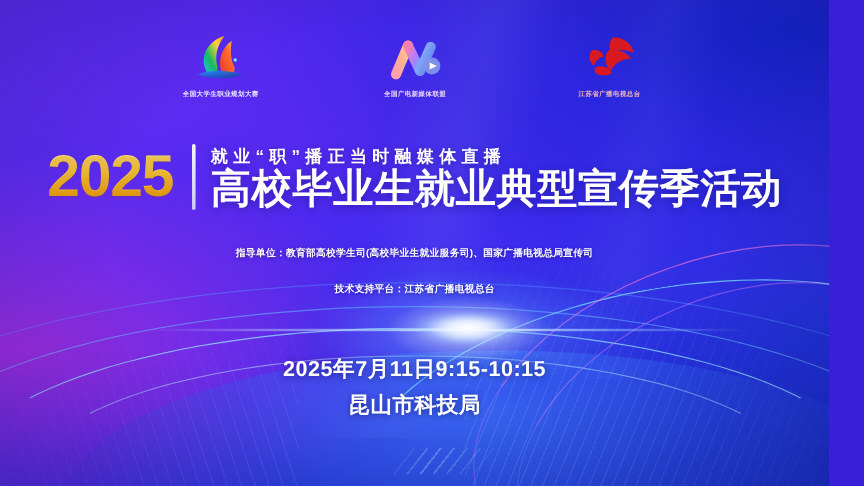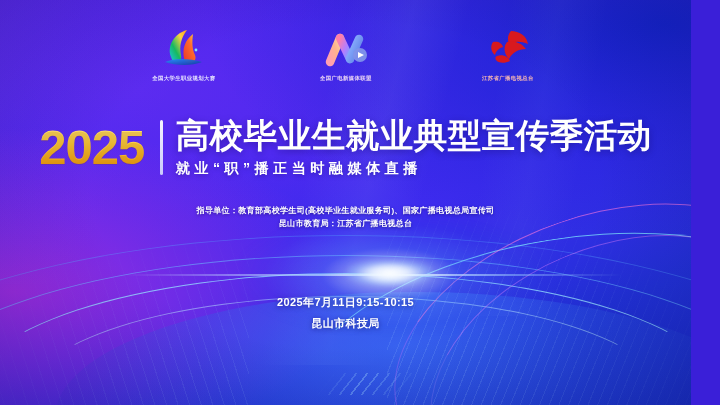--- a/index.html
+++ b/index.html
@@ -170,36 +170,36 @@
     margin-top:5px;
     font-size:14.2px; font-weight:bold; color:#ffffff;
     letter-spacing:4.4px; line-height:1.2;
     text-shadow:0 1px 5px rgba(20,10,90,0.4);
   }
 
   
   #credits {
     position:absolute; top:205px; left:0; right:0;
     display:flex; flex-direction:column; align-items:center;
-    gap:2px; z-index:6;
+    gap:19px; z-index:6;
   }
   .credit-line {
     font-size:8.1px; font-weight:bold; color:#ffffff;
     letter-spacing:0.25px; white-space:nowrap;
     text-shadow:0 1px 3px rgba(15,10,80,0.5);
   }
 
   
   #datetime-block {
     position:absolute; top:295px; left:0; right:0;
     display:flex; flex-direction:column; align-items:center;
     gap:6px; z-index:6;
   }
   #event-date, #event-place {
-    font-size:11px; font-weight:bold; color:#ffffff;
+    font-size:18px; font-weight:bold; color:#ffffff;
     letter-spacing:0.4px;
     text-shadow:0 1px 5px rgba(15,10,80,0.55);
   }
 </style>
 </head>
 <body>
 
 <div id="poster">
 
   <div class="bg-layer side-beam-l"></div>
@@ -296,28 +296,28 @@
       </div>
       <div class="logo-caption red">江苏省广播电视总台</div>
     </div>
 
   </div>
 
   <div id="title-area">
     <div id="year">2025</div>
     <div id="title-divider"></div>
     <div id="title-text">
+      <div id="title-sub">就业“职”播正当时融媒体直播</div>
       <div id="title-main">高校毕业生就业典型宣传季活动</div>
-      <div id="title-sub">就业“职”播正当时融媒体直播</div>
     </div>
   </div>
 
   <div id="credits">
     <div class="credit-line">指导单位：教育部高校学生司(高校毕业生就业服务司)、国家广播电视总局宣传司</div>
-    <div class="credit-line">昆山市教育局：江苏省广播电视总台</div>
+    <div class="credit-line">技术支持平台：江苏省广播电视总台</div>
   </div>
 
   <div id="datetime-block">
     <div id="event-date">2025年7月11日9:15-10:15</div>
     <div id="event-place">昆山市科技局</div>
   </div>
 
 </div>
 
 </body></html>

